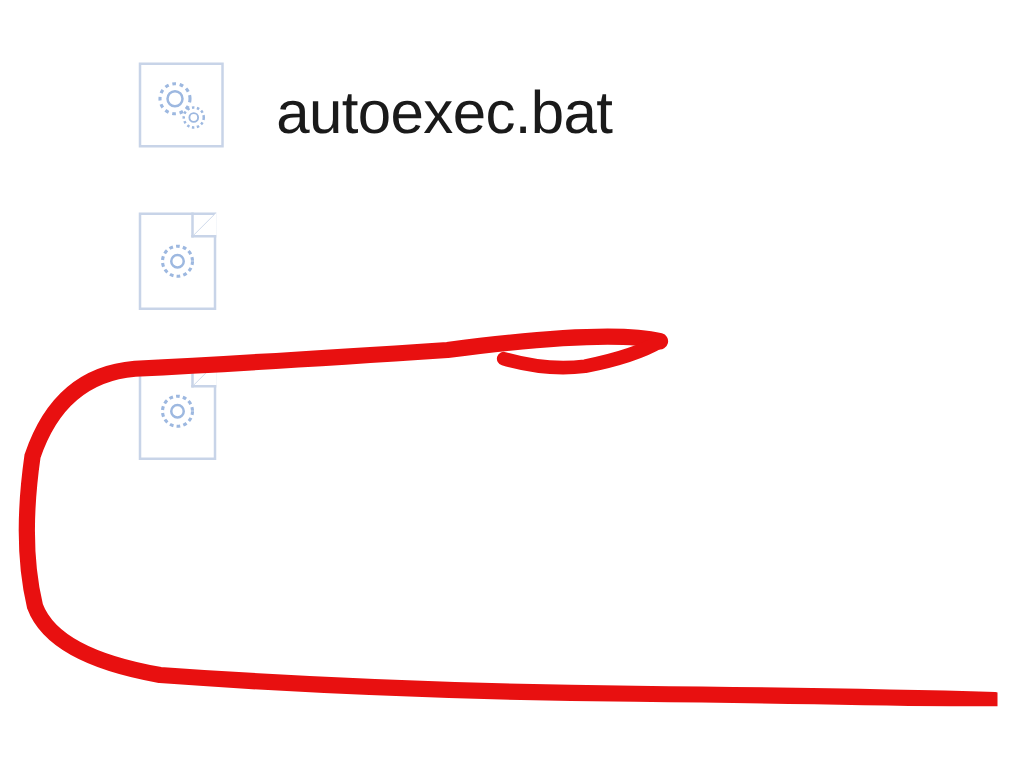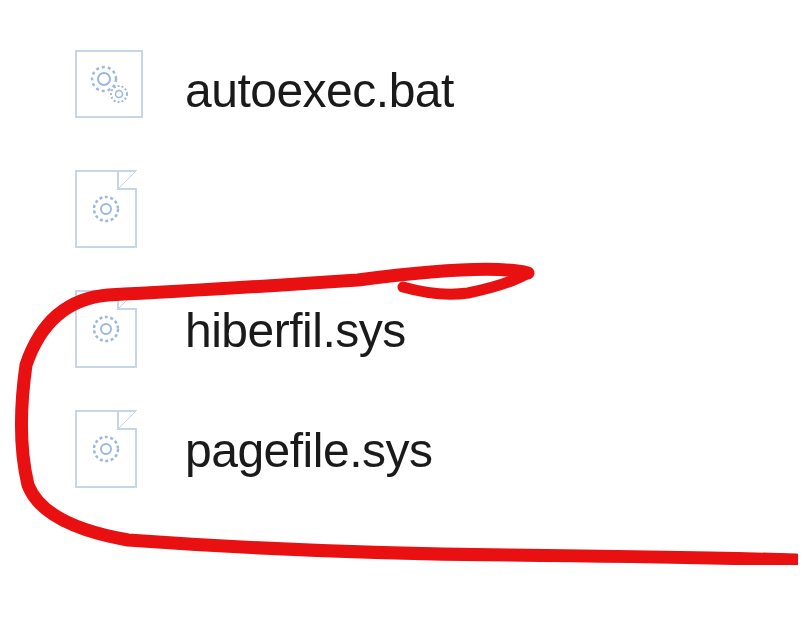--- a/index.html
+++ b/index.html
@@ -10,21 +10,21 @@
     body {
       width: 807px;
       height: 625px;
       background: #ffffff;
       font-family: "Segoe UI", Tahoma, sans-serif;
       position: relative;
       overflow: hidden;
     }
     .file-list {
       padding-top: 30px;
-      padding-left: 75px;
+      padding-left: 111px;
     }
     .file-item {
       display: flex;
       align-items: center;
       height: 120px;
       cursor: pointer;
     }
     .file-icon {
       width: 70px;
       height: 80px;
@@ -113,34 +113,22 @@
 
   <div class="file-item">
     <div class="file-icon">
       <div class="file-page">
         <svg class="gear-icon" width="38" height="38" viewBox="0 0 38 38">
           <circle cx="19" cy="19" r="12" fill="none" stroke="#9db8e0" stroke-width="2.5" stroke-dasharray="3,2.5"></circle>
           <circle cx="19" cy="19" r="5" fill="none" stroke="#9db8e0" stroke-width="2"></circle>
         </svg>
       </div>
     </div>
-    <span class="file-name">hiberfil.sys</span>
   </div>
 
-  <div class="file-item">
-    <div class="file-icon">
-      <div class="file-page">
-        <svg class="gear-icon" width="38" height="38" viewBox="0 0 38 38">
-          <circle cx="19" cy="19" r="12" fill="none" stroke="#9db8e0" stroke-width="2.5" stroke-dasharray="3,2.5"></circle>
-          <circle cx="19" cy="19" r="5" fill="none" stroke="#9db8e0" stroke-width="2"></circle>
-        </svg>
-      </div>
-    </div>
-    <span class="file-name">pagefile.sys</span>
-  </div>
 
 </div>
 
 <svg class="annotation-circle" viewBox="0 0 790 310">
   <path d="M 520 18 
            Q 480 8, 350 25
            Q 200 35, 100 40
            Q 40 45, 18 110
            Q 8 180, 20 230
            Q 35 270, 120 285

